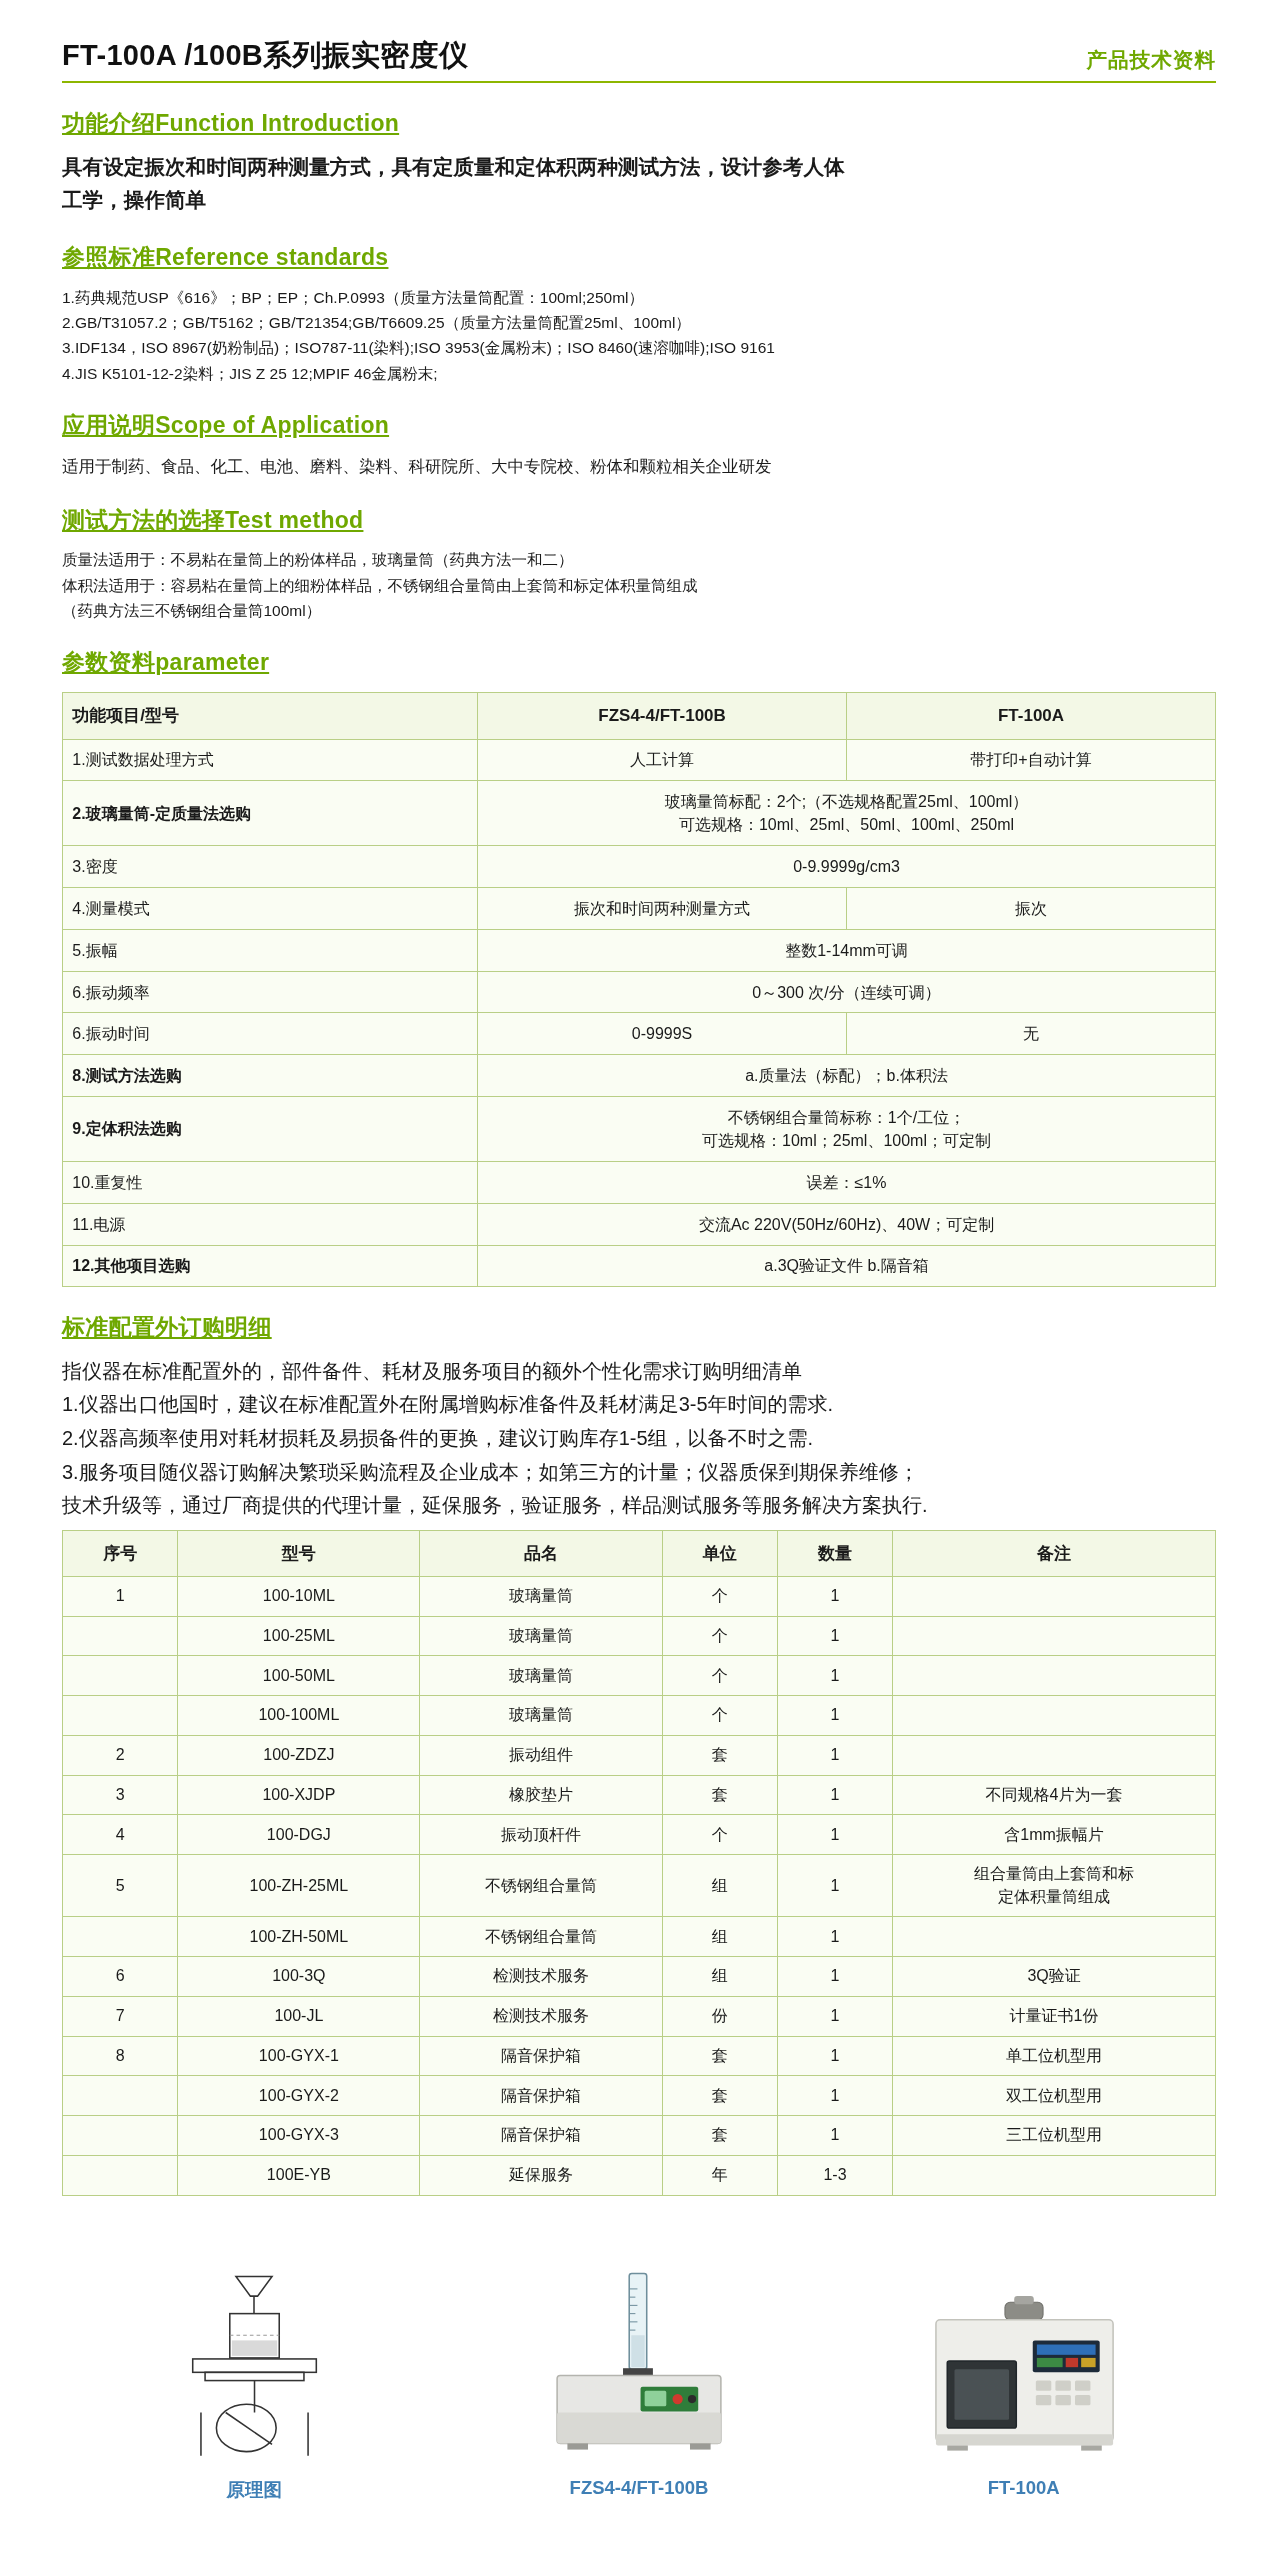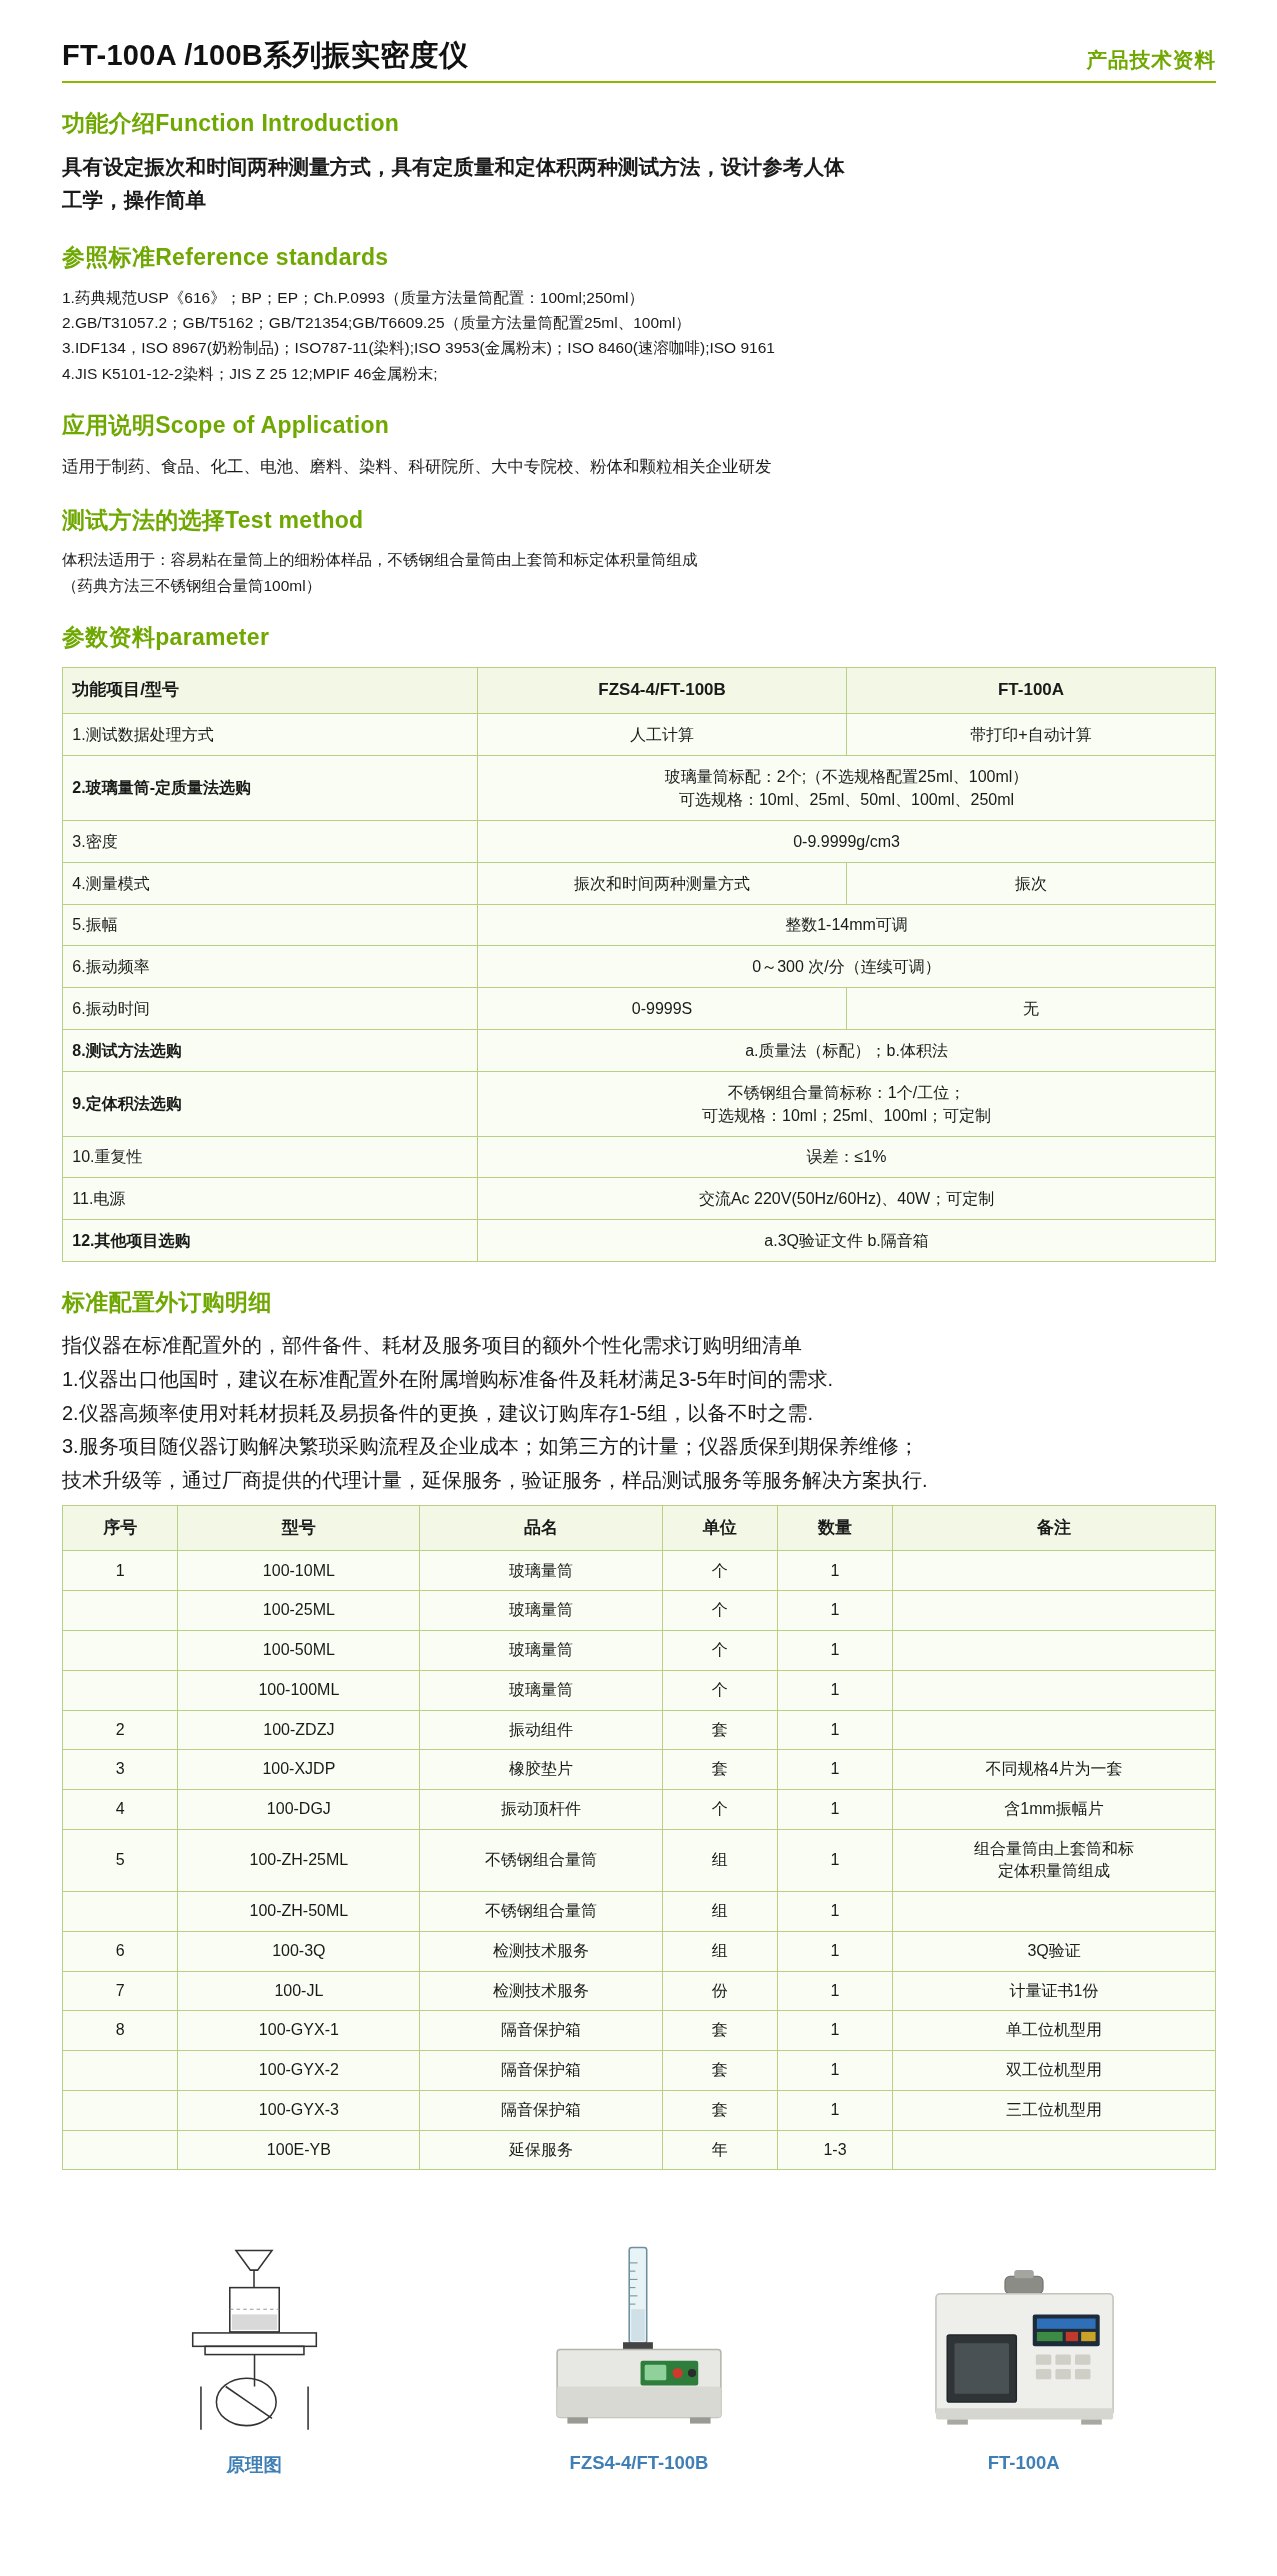--- a/index.html
+++ b/index.html
@@ -38,20 +38,21 @@
     letter-spacing: 1px;
     padding-bottom: 2.1px;
   }
   
   h2.sec {
     font-size: 23px;
     font-weight: bold;
     color: #6fa800;
     margin: 25px 0 12.4px 0;
     letter-spacing: 0.3px;
+    text-decoration: underline;
   }
   p.body {
     font-size: 19.6px;
     line-height: 1.62;
     margin: 0 0 5.2px 0;
     color: #1a1a1a;
     font-weight: bold;
   }
   p.body.normal { font-weight: normal; }
   .small-lines p {
@@ -156,20 +157,21 @@
     <p>2.GB/T31057.2；GB/T5162；GB/T21354;GB/T6609.25（质量方法量筒配置25ml、100ml）</p>
     <p>3.IDF134，ISO 8967(奶粉制品)；ISO787-11(染料);ISO 3953(金属粉末)；ISO 8460(速溶咖啡);ISO 9161</p>
     <p>4.JIS K5101-12-2染料；JIS Z 25 12;MPIF 46金属粉末;</p>
   </div>
 
   <h2 class="sec">应用说明Scope of Application</h2>
   <p class="body normal" style="font-size:16.5px;">适用于制药、食品、化工、电池、磨料、染料、科研院所、大中专院校、粉体和颗粒相关企业研发</p>
 
   <h2 class="sec">测试方法的选择Test method</h2>
   <div class="small-lines">
+    <p>质量法适用于：不易粘在量筒上的粉体样品，玻璃量筒（药典方法一和二）</p>
     <p>体积法适用于：容易粘在量筒上的细粉体样品，不锈钢组合量筒由上套筒和标定体积量筒组成</p>
     <p>（药典方法三不锈钢组合量筒100ml）</p>
   </div>
 
   <h2 class="sec">参数资料parameter</h2>
   <table class="param">
     <colgroup>
         <col style="width:36%">
         <col style="width:32%">
         <col style="width:32%">

